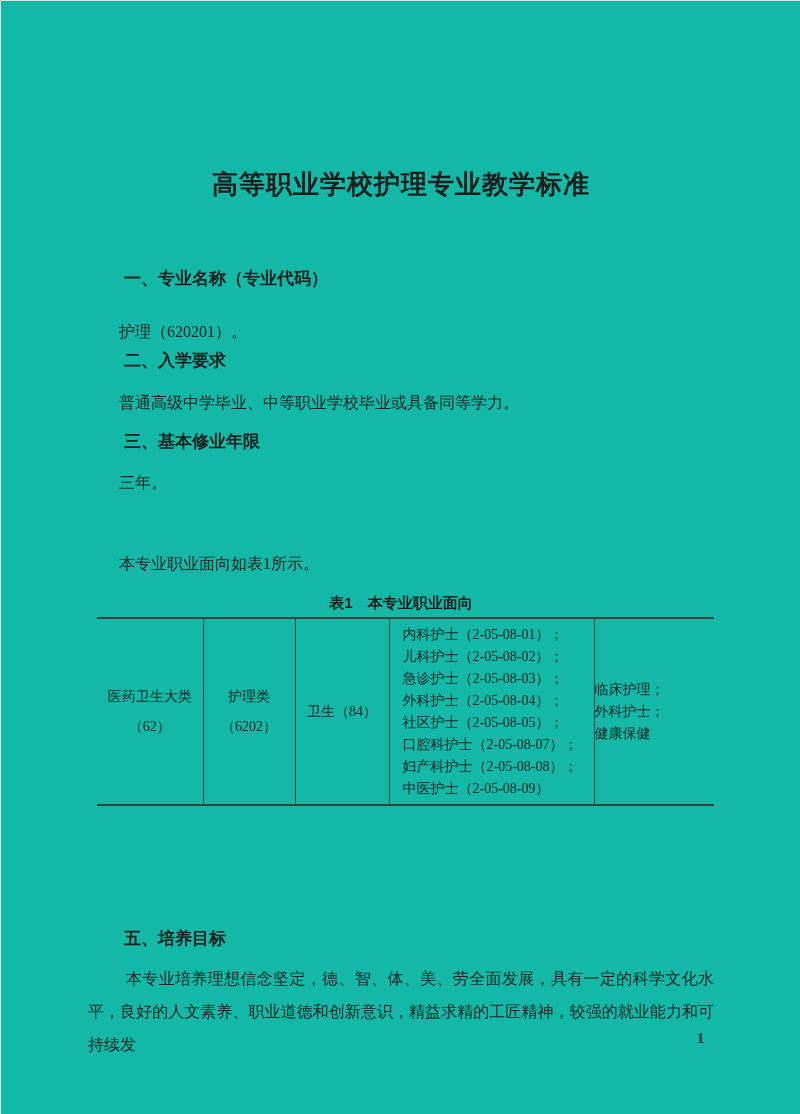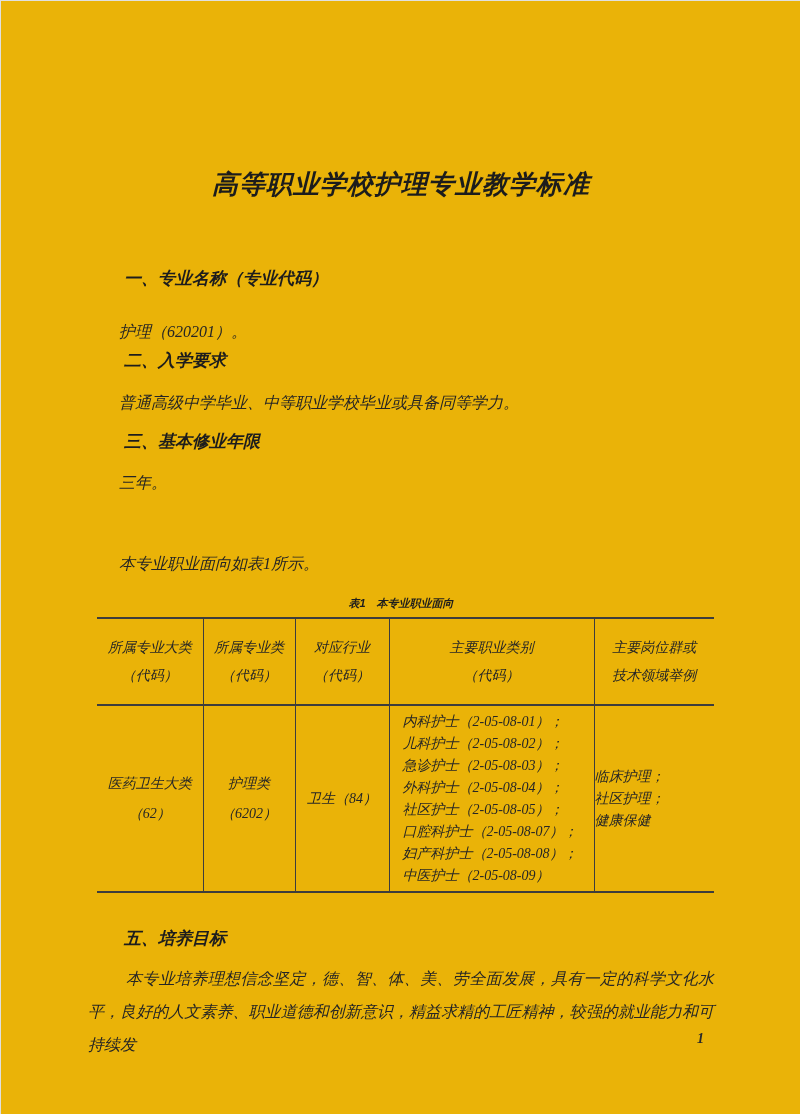--- a/index.html
+++ b/index.html
@@ -1,27 +1,26 @@
 <!DOCTYPE html>
 <html lang="zh"><head>
 <meta charset="utf-8">
 <style>
   html, body { margin: 0; padding: 0; background: #ffffff; }
   .page {
     position: relative;
     width: 800px;
     height: 1114px;
-    background: #eab308;
+    background: #14b8a6;
     color: #222222;
     font-family: "Liberation Serif", "DejaVu Serif", serif;
     box-sizing: border-box;
     border-left: 1px solid #e0e0e0;
     border-top: 1px solid #e0e0e0;
     overflow: hidden;
-    font-style: italic;
   }
   .abs { position: absolute; }
 
   .doc-title {
     top: 168px; left: 0; width: 800px;
     text-align: center;
     font-family: "Liberation Sans", "DejaVu Sans", sans-serif;
     font-weight: bold;
     font-size: 26px;
     line-height: 30px;
@@ -58,21 +57,21 @@
     text-indent: 38px;
     text-align: justify;
     color: #252525;
   }
 
   .tbl-caption {
     top: 593px; left: 0; width: 800px;
     text-align: center;
     font-family: "Liberation Sans", "DejaVu Sans", sans-serif;
     font-weight: bold;
-    font-size: 11px;
+    font-size: 15px;
     line-height: 18px;
     color: #1d1d1d;
   }
 
   .tbl-wrap { top: 616px; left: 96px; width: 617px; }
   table.occ {
     border-collapse: collapse;
     table-layout: fixed;
     width: 617px;
     border-top: 2px solid #3d3d3d;
@@ -137,42 +136,20 @@
   <div class="abs tbl-wrap">
     <table class="occ">
       <colgroup>
         <col class="c1">
           <col class="c2">
           <col class="c3">
           <col class="c4">
           <col class="c5">
       </colgroup>
       <tbody>
-          <tr class="hdr">
-        <th>
-          <div>所属专业大类</div>
-          <div>（代码）</div>
-        </th>
-        <th>
-          <div>所属专业类</div>
-          <div>（代码）</div>
-        </th>
-        <th>
-          <div>对应行业</div>
-          <div>（代码）</div>
-        </th>
-        <th>
-          <div>主要职业类别</div>
-          <div>（代码）</div>
-        </th>
-        <th>
-          <div>主要岗位群或</div>
-          <div>技术领域举例</div>
-        </th>
-      </tr>
       <tr class="body-row">
         <td class="center-cell">
           <div>医药卫生大类</div>
           <div>（62）</div>
         </td>
         <td class="center-cell">
           <div>护理类</div>
           <div>（6202）</div>
         </td>
         <td class="center-cell">
@@ -183,21 +160,21 @@
           <div class="line">儿科护士（2-05-08-02）；</div>
           <div class="line">急诊护士（2-05-08-03）；</div>
           <div class="line">外科护士（2-05-08-04）；</div>
           <div class="line">社区护士（2-05-08-05）；</div>
           <div class="line">口腔科护士（2-05-08-07）；</div>
           <div class="line">妇产科护士（2-05-08-08）；</div>
           <div class="line">中医护士（2-05-08-09）</div>
         </td>
         <td class="list-cell pos-cell">
           <div class="line">临床护理；</div>
-          <div class="line">社区护理；</div>
+          <div class="line">外科护士；</div>
           <div class="line">健康保健</div>
         </td>
       </tr>
     </tbody>
       </table>
   </div>
 
   <div class="abs sec-heading s5h">五、培养目标</div>
   <div class="abs s5p">本专业培养理想信念坚定，德、智、体、美、劳全面发展，具有一定的科学文化水平，良好的人文素养、职业道德和创新意识，精益求精的工匠精神，较强的就业能力和可持续发</div>
 

